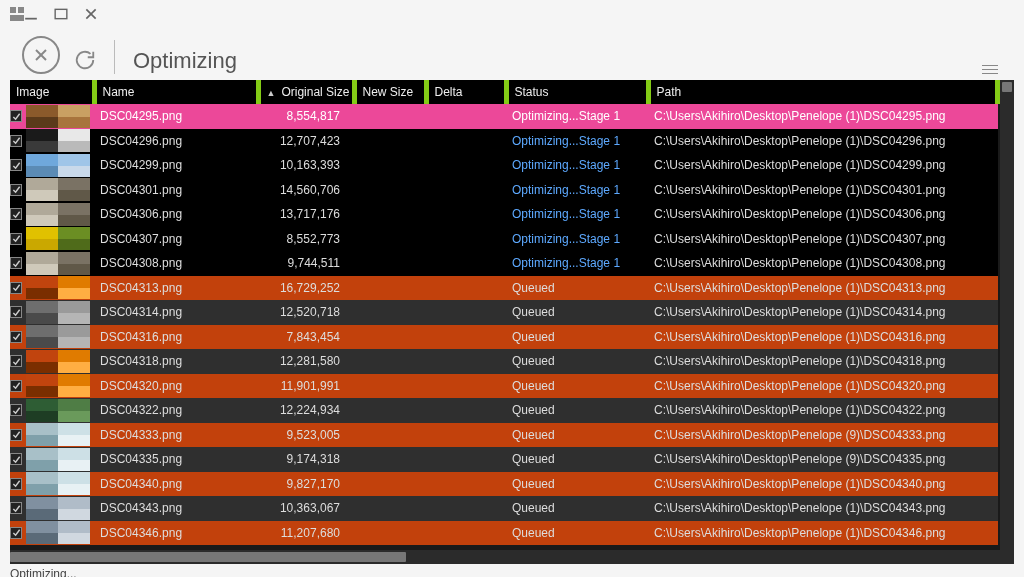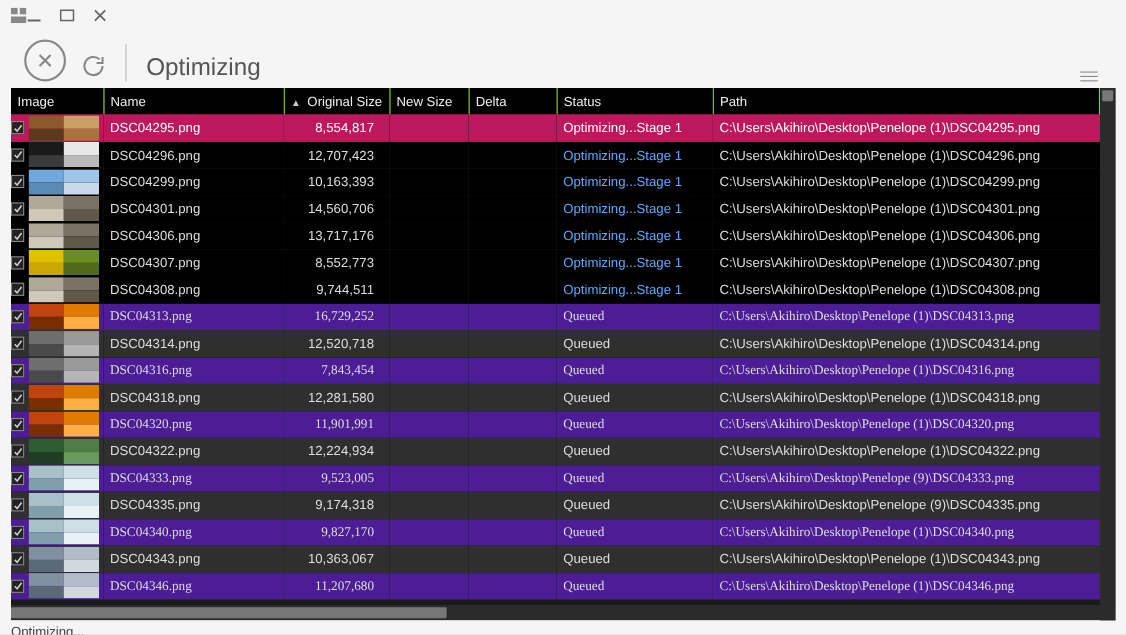--- a/index.html
+++ b/index.html
@@ -60,37 +60,37 @@
 .grid-scroll { flex:1; overflow:hidden; }
 .vscroll { width:14px; background:#2b2b2b; position:relative; }
 .vscroll .thumb { position:absolute; top:2px; left:2px; right:2px; height:10px; background:#777; border-radius:1px; }
 .hscroll-area { height:14px; background:#2b2b2b; margin:0 10px; display:flex; }
 .hscroll-area .track{ flex:1; position:relative; }
 .hscroll-area .thumb{ position:absolute; left:0; top:2px; bottom:2px; width:40%; background:#777; border-radius:1px;}
 .hscroll-area .corner{ width:14px; background:#2b2b2b;}
 table { border-collapse: collapse; width:100%; table-layout:fixed; }
 th {
   background:#000; color:#eee; text-align:left; font-weight:400;
-  padding: 5px 6px; font-size:12px; border-right:1px solid #84cc16;
+  padding: 5px 6px; font-size:12px; border-right:5px solid #84cc16;
   white-space:nowrap; overflow:hidden;
 }
 th.num { text-align:right; padding-right:14px;}
 .sort-arrow { font-size:9px; margin-right:6px; color:#ccc;}
 tr.row td {
   padding: 0 6px;
   height: 24.5px;
   color:#ddd;
   white-space:nowrap; overflow:hidden;
   font-size:12px;
   vertical-align:middle;
 }
 tr.row td.num { text-align:right; padding-right:14px; }
 tr.even { background:#2f2f2f; }
-tr.odd  { background:#4c1d95;font-family:Liberation Serif, serif; }
-tr.selected { background:#be185d; }
+tr.odd  { background:#c2410c; }
+tr.selected { background:#ec4899; }
 tr.selected td { color:#fff; }
 tr.opt { background:#000000; }
 tr.opt td.status-cell { color:#5da9ff; }
 .chk-cell { width:18px; text-align:center; }
 .chk {
   width:12px; height:12px; border:1px solid #888; background:#222;
   display:inline-flex; align-items:center; justify-content:center;
 }
 .chk svg { width:9px; height:9px; }
 .thumb-cell { width:66px; padding:0 !important;}

